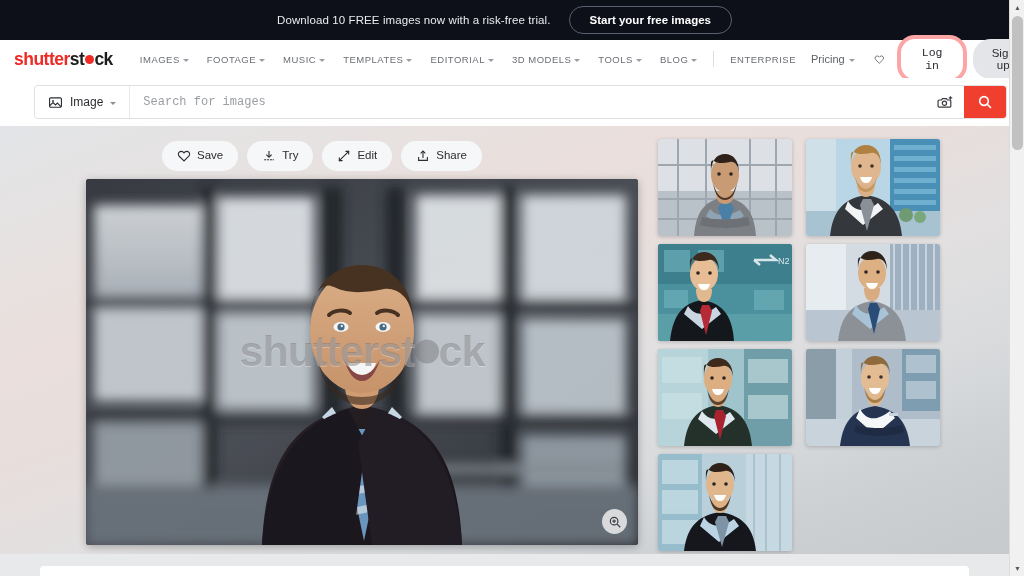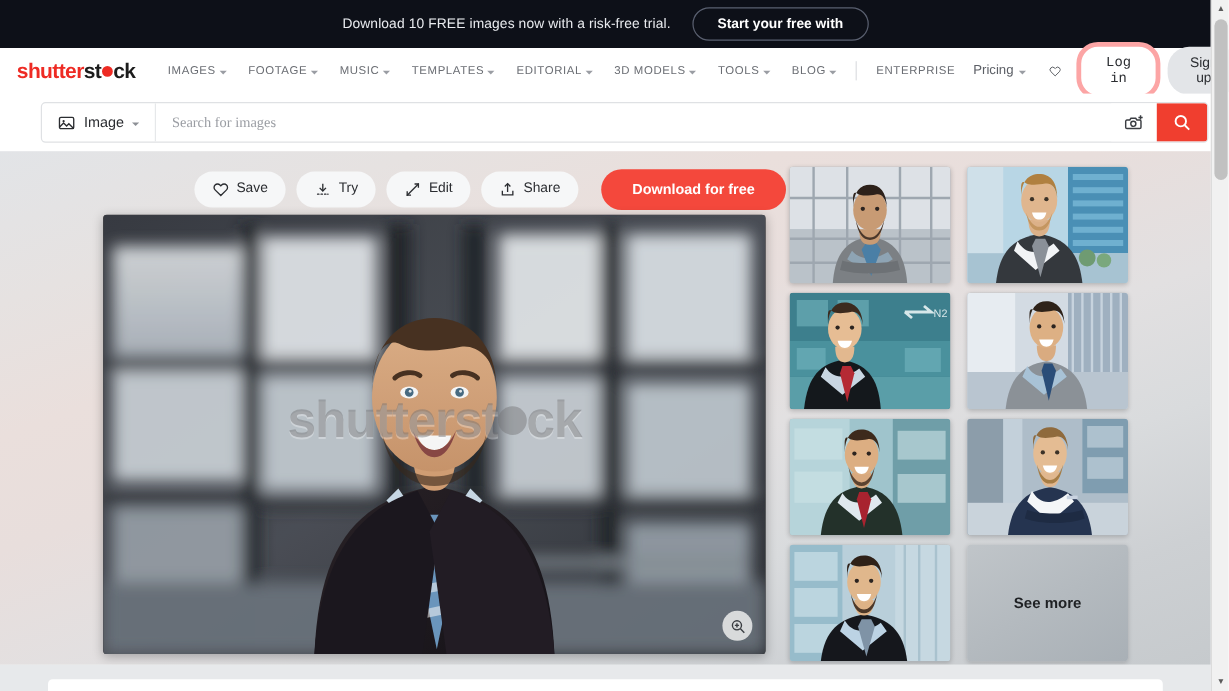--- a/index.html
+++ b/index.html
@@ -120,21 +120,21 @@
     padding: 0 13px; height: 100%;
     border-right: 1px solid #e6e8ea;
     font-size: 12px; color: #2b2d31; cursor: pointer;
     white-space: nowrap;
   }
   .stype .caret { border-top-color: #8d9096; }
   .simg-icon { width: 15px; height: 15px; }
   .sinput {
     flex: 1; border: none; outline: none;
     font-size: 12px; color: #ef4444; padding: 0 13px; height: 100%;
-    font-family: Liberation Serif, serif;
+    font-family: Liberation Mono, monospace;
     background: transparent;
   }
   .sinput::placeholder { color: #9a9da3; }
   .cam-btn {
     width: 38px; height: 100%; display: flex;
     align-items: center; justify-content: center;
     background: #fff; border: none; cursor: pointer;
   }
   .search-btn {
     width: 42px; height: 100%;
@@ -268,21 +268,21 @@
     background: #c1c1c1; border-radius: 6px;
   }
 </style>
 </head>
 <body>
 
 <div id="page">
 
   <div class="promo-banner">
     <span class="promo-text">Download 10 FREE images now with a risk-free trial.</span>
-    <button class="promo-btn">Start your free with</button>
+    <button class="promo-btn">Start your free images</button>
   </div>
 
   <div class="navbar">
 
     <div class="logo">
       <span class="red">shutter</span>
         <span class="dark">st</span>
         <span class="omark"></span>
         <span class="dark">ck</span>
     </div>
@@ -397,21 +397,20 @@
 
       <button class="pill">
         <svg width="14" height="14" viewBox="0 0 24 24" fill="none" stroke="#2b2d31" stroke-width="1.9">
           <path d="M12 15.5V3.5"></path>
           <path d="M8 7.5 12 3.5l4 4"></path>
           <path d="M4.5 13.5v6h15v-6"></path>
         </svg>
         <span>Share</span>
       </button>
 
-      <button class="btn-download">Download for free</button>
     </div>
 
     <div class="hero">
       <svg class="hero-bg" viewBox="0 0 552 366" preserveAspectRatio="xMidYMid slice">
         <defs>
           <linearGradient id="hwall" x1="0" y1="0" x2="1" y2="1">
             <stop offset="0" stop-color="#3a3d44"></stop>
             <stop offset="0.5" stop-color="#4d5159"></stop>
             <stop offset="1" stop-color="#2e3136"></stop>
           </linearGradient>
@@ -698,23 +697,20 @@
             <ellipse cx="62" cy="31" rx="14" ry="17" fill="#e0b78c"></ellipse>
             <path d="M48 28c0-13 6-19 14-19s15 6 15 19c-1-9-6-12-10-11-6 1-12 2-16-1-4-2-3 4-3 12z" fill="#2f2118"></path>
             <path d="M51 41c3 9 7 13 11 13s8-4 11-13c-2 11-5 16-11 16s-9-5-11-16z" fill="#4d3828"></path>
             <circle cx="56" cy="30" r="1.8" fill="#2c2420"></circle>
             <circle cx="68" cy="30" r="1.8" fill="#2c2420"></circle>
             <path d="M56 41h12c-1 4-3 6-6 6s-5-2-6-6z" fill="#fff"></path>
           </g>
         </svg>
       </div>
 
-      <div class="seemore">
-        <span>See more</span>
-      </div>
     </div>
   </div>
 
   <div class="bottom-panel"></div>
 
   <div class="scrollbar">
     <div class="sb-arrow up">▲</div>
     <div class="sb-thumb"></div>
     <div class="sb-arrow down">▼</div>
   </div>

